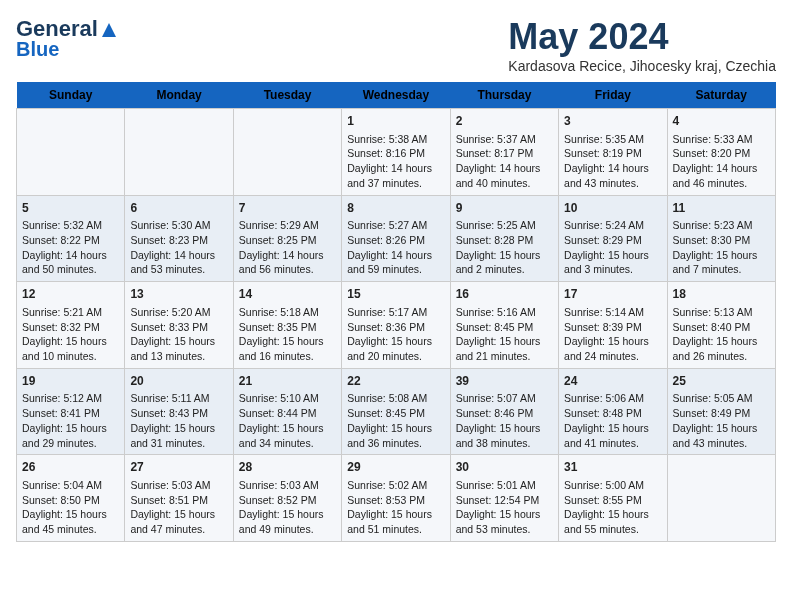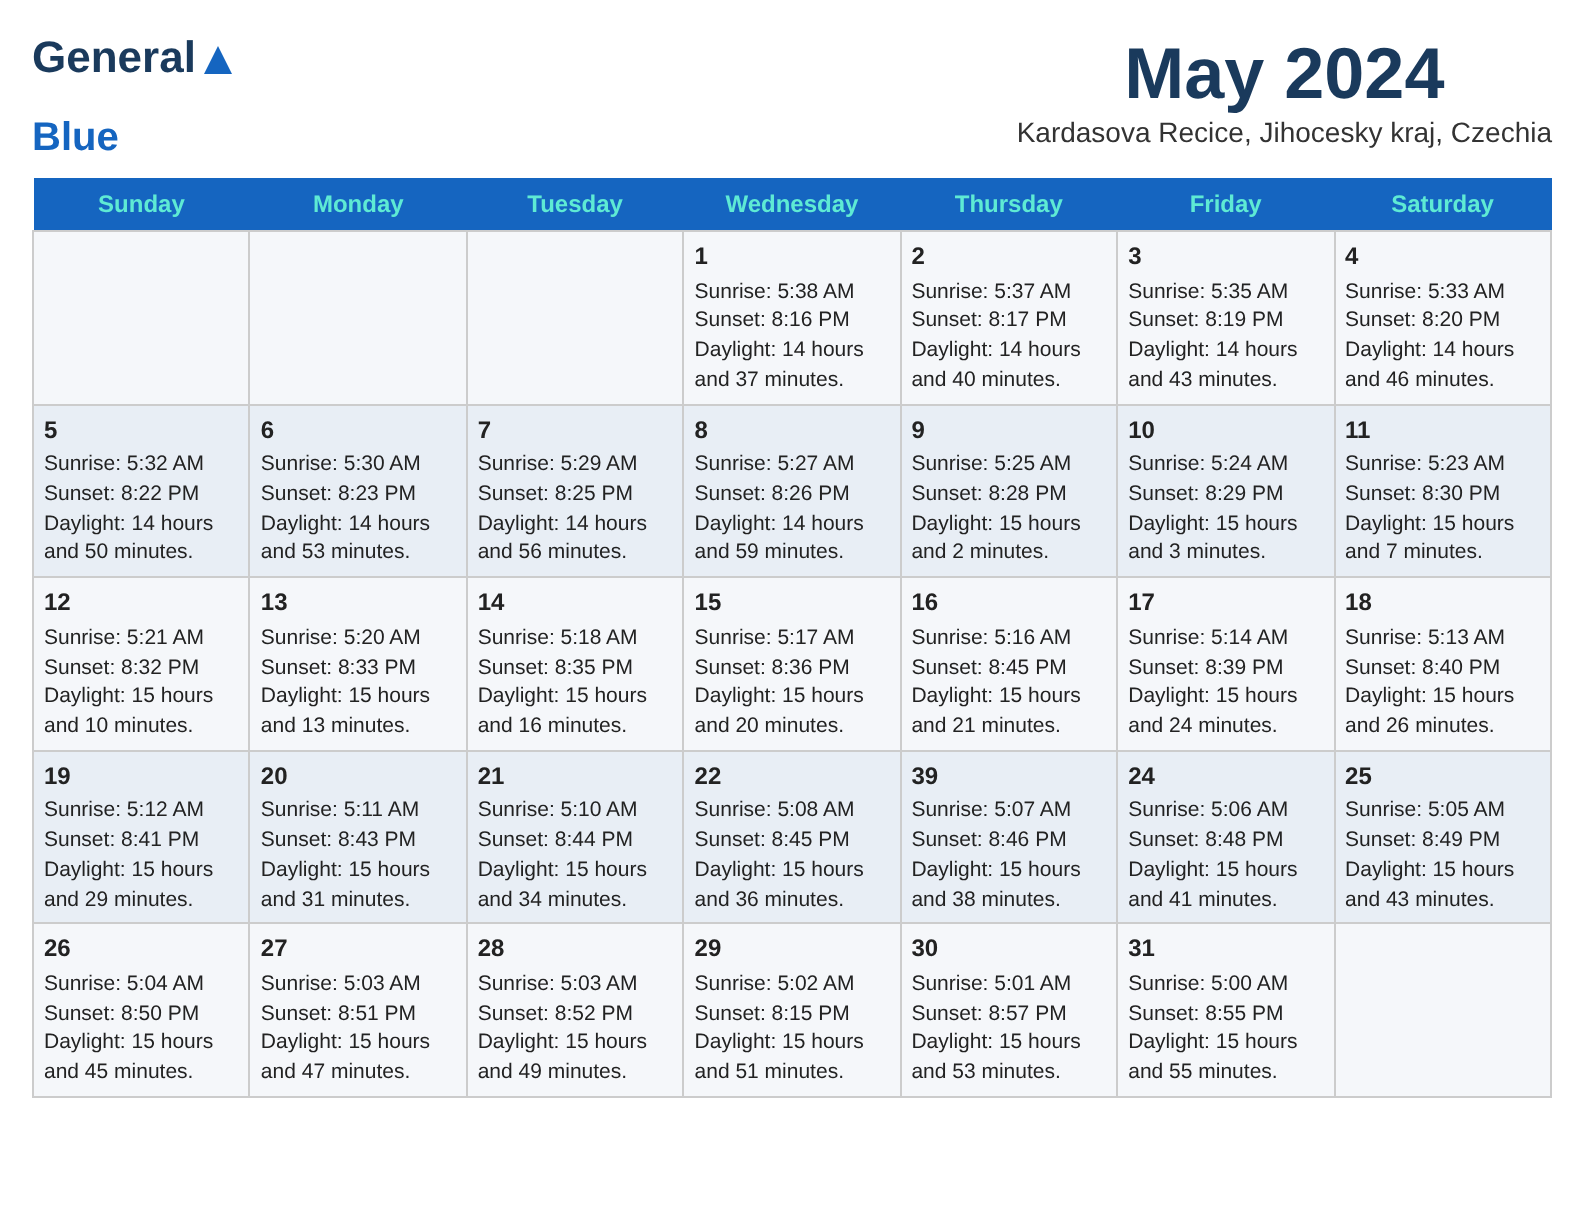--- a/index.html
+++ b/index.html
@@ -13,47 +13,46 @@
     .header-area {
       display: flex;
       align-items: flex-start;
       justify-content: space-between;
       margin-bottom: 8px;
     }
     .logo {
       display: flex;
       flex-direction: column;
       align-items: flex-start;
-      gap: 20px;
     }
     .logo-row {
       display: flex;
       align-items: center;
     }
     .title-block {
-      text-align: center;
+      text-align: left;
     }
     .title-block h1 {
       font-size: 36px;
       font-weight: bold;
       color: #1a3a5c;
     }
     .title-block h2 {
       font-size: 14px;
       color: #333;
       font-weight: normal;
     }
     table {
       width: 100%;
       border-collapse: collapse;
       font-size: 11px;
     }
     thead tr th {
       background-color: #1565c0;
-      color: #5eead4;
+      color: #000000;
       text-align: center;
       padding: 6px 4px;
       font-size: 12px;
       font-weight: bold;
     }
     tbody tr td {
       border: 1px solid #ccc;
       vertical-align: top;
       padding: 4px 5px;
       width: calc(100% / 7);
@@ -313,28 +312,28 @@
         <td>
           <div class="day-num">28</div>
           <div class="cell-text">Sunrise: 5:03 AM</div>
           <div class="cell-text">Sunset: 8:52 PM</div>
           <div class="cell-text">Daylight: 15 hours</div>
           <div class="cell-text">and 49 minutes.</div>
         </td>
         <td>
           <div class="day-num">29</div>
           <div class="cell-text">Sunrise: 5:02 AM</div>
-          <div class="cell-text">Sunset: 8:15 PM</div>
+          <div class="cell-text">Sunset: 8:53 PM</div>
           <div class="cell-text">Daylight: 15 hours</div>
           <div class="cell-text">and 51 minutes.</div>
         </td>
         <td>
           <div class="day-num">30</div>
           <div class="cell-text">Sunrise: 5:01 AM</div>
-          <div class="cell-text">Sunset: 8:57 PM</div>
+          <div class="cell-text">Sunset: 12:54 PM</div>
           <div class="cell-text">Daylight: 15 hours</div>
           <div class="cell-text">and 53 minutes.</div>
         </td>
         <td>
           <div class="day-num">31</div>
           <div class="cell-text">Sunrise: 5:00 AM</div>
           <div class="cell-text">Sunset: 8:55 PM</div>
           <div class="cell-text">Daylight: 15 hours</div>
           <div class="cell-text">and 55 minutes.</div>
         </td>

